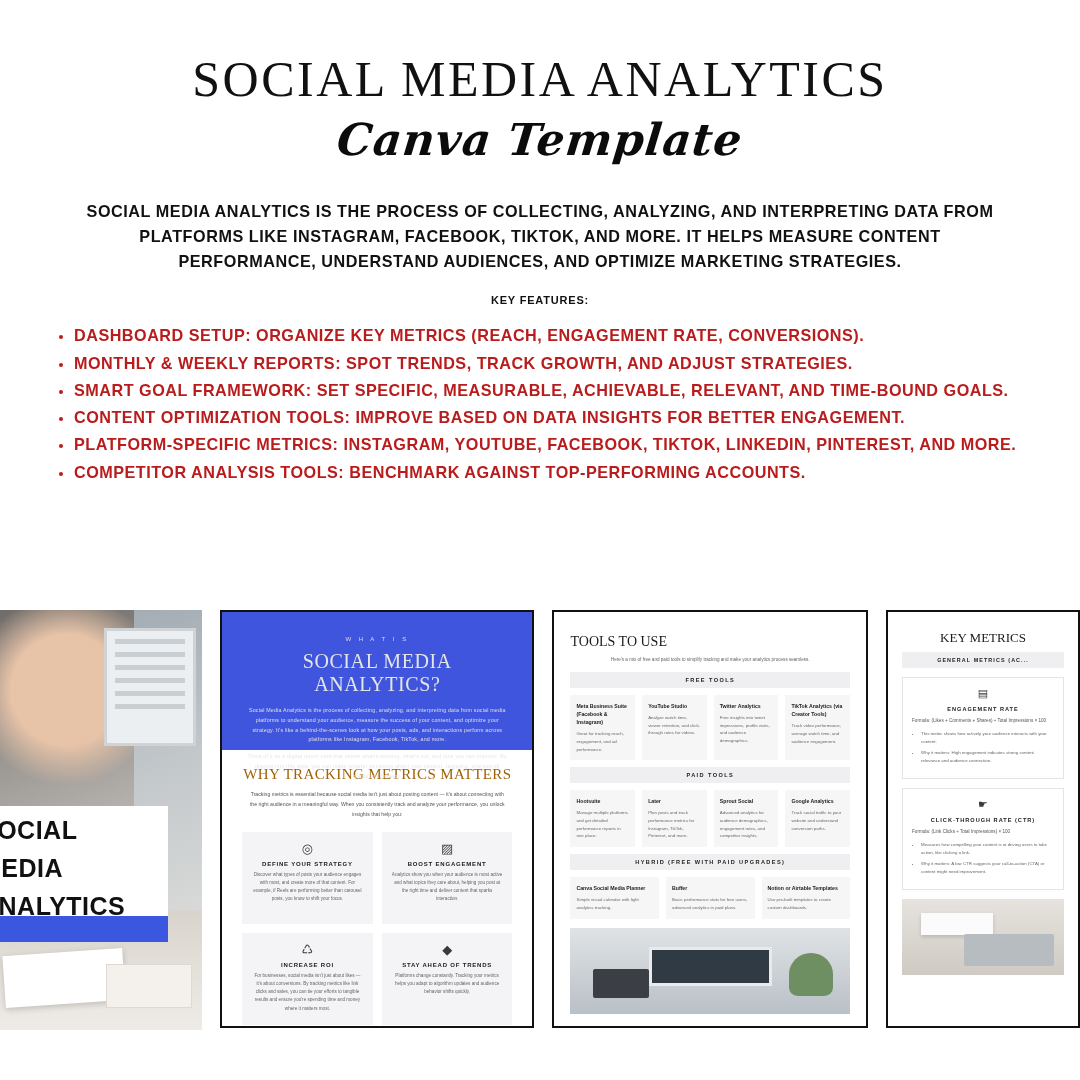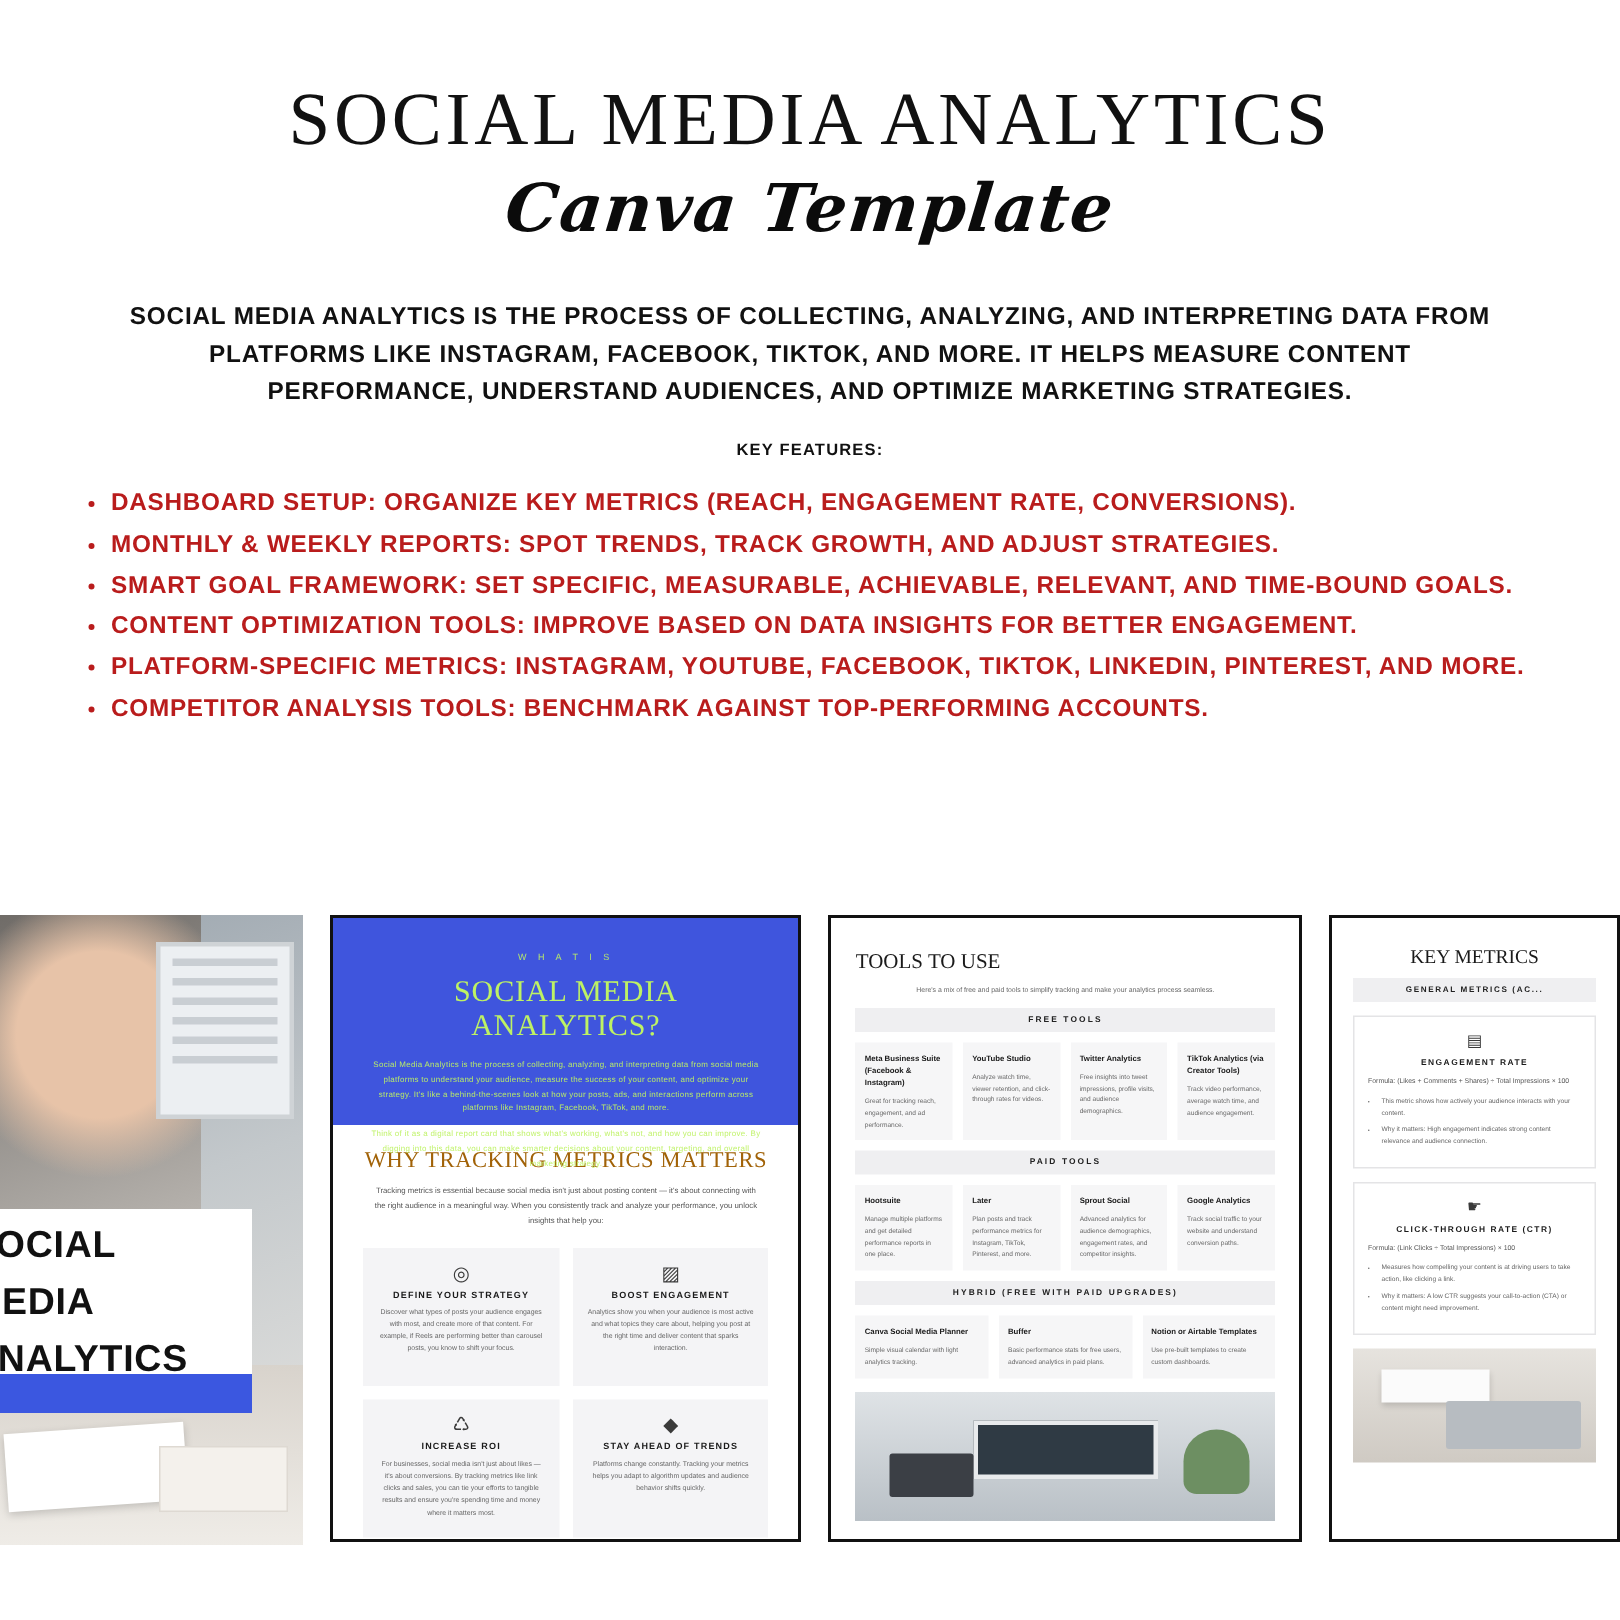--- a/index.html
+++ b/index.html
@@ -136,21 +136,21 @@
     box-shadow: 0 2px 6px rgba(0,0,0,.18);
   }
   .photo .book {
     position:absolute; right:10px; bottom:22px; width:86px; height:44px;
     background:#f4f1ec; border:1px solid #ded9d2;
   }
 
   
   .card.c2 { width: 326px; height: 418px; }
   .c2 .hero {
-    background:#3f55dd; color:#bef264; padding:16px 22px 20px 22px; height:138px;
+    background:#3f55dd; color:#e5e5e5; padding:16px 22px 20px 22px; height:138px;
   }
   .c2 .kicker {
     font-size:6px; letter-spacing:3px; text-align:center; opacity:.92; margin-top:8px;
   }
   .c2 .hero h2 {
     margin:8px 0 10px 0; text-align:center;
     font-family:"Liberation Serif", serif;
     font-weight:400; font-size:20px; letter-spacing:.6px;
   }
   .c2 .hero p {

